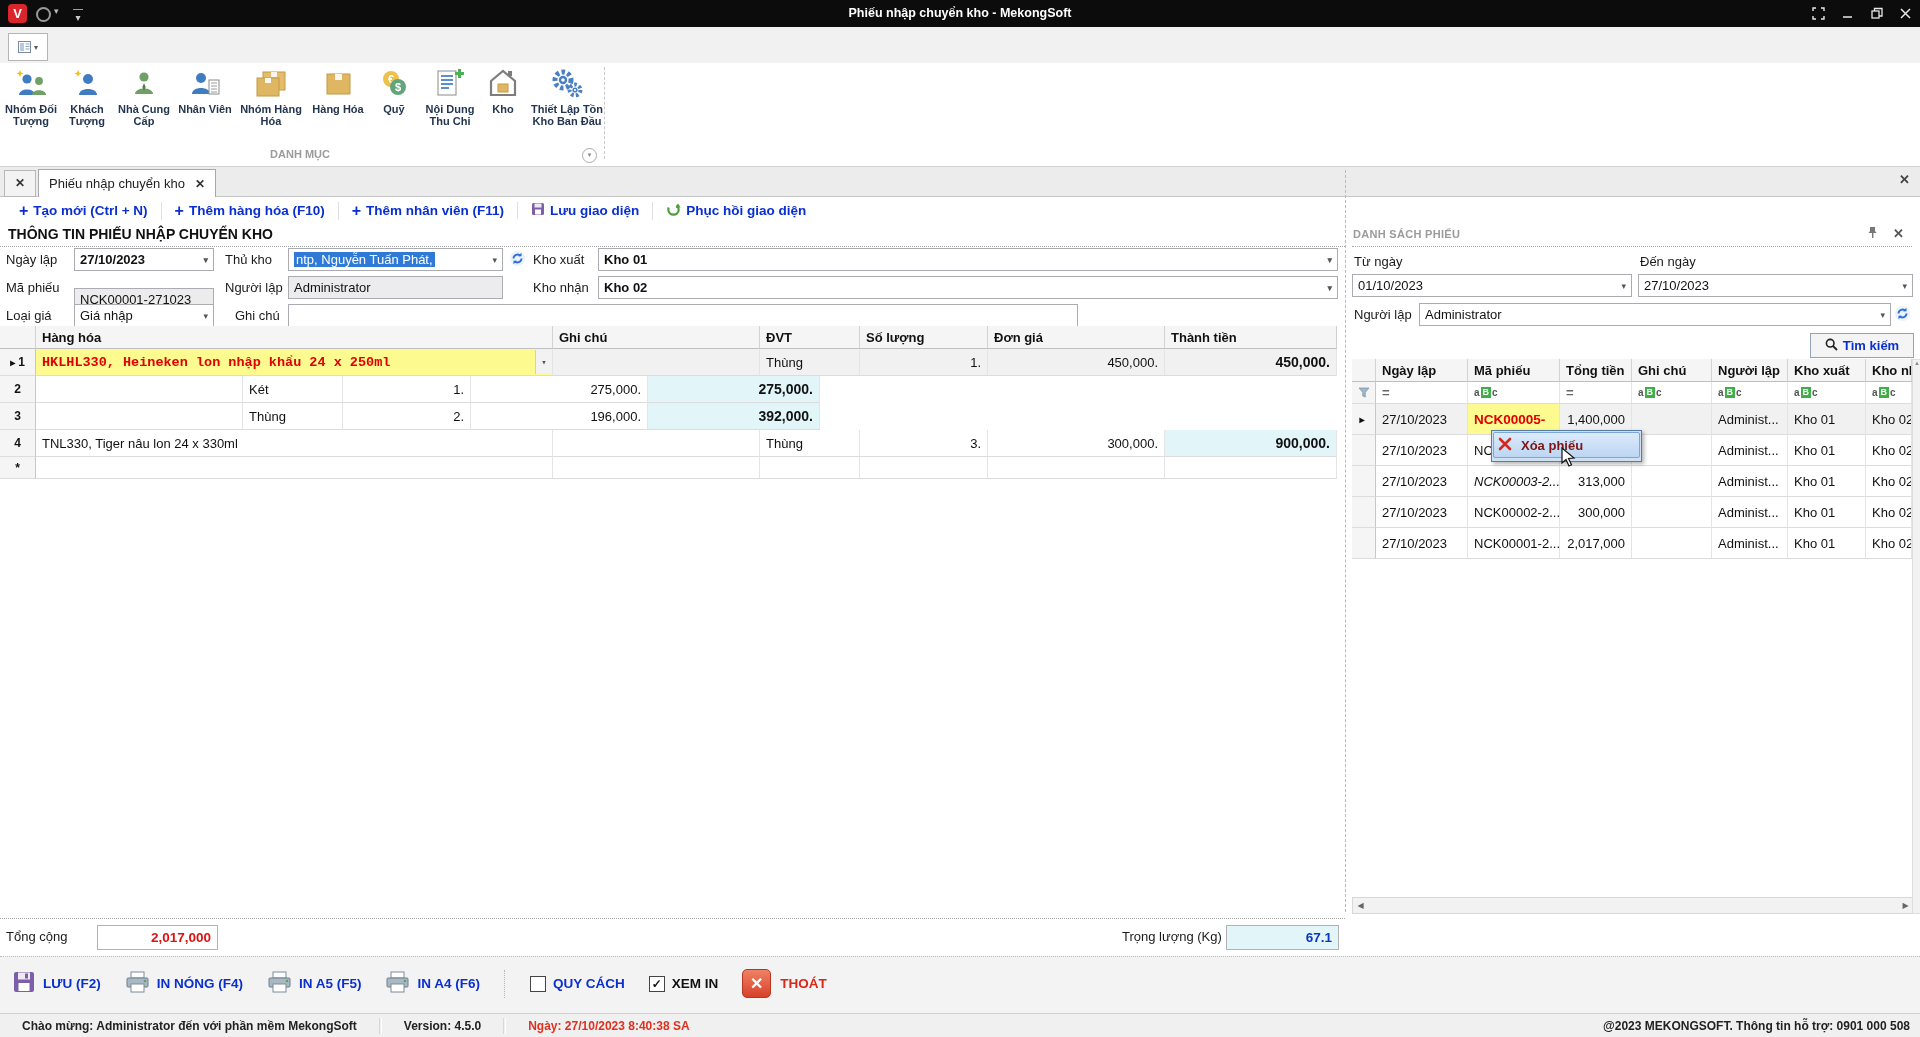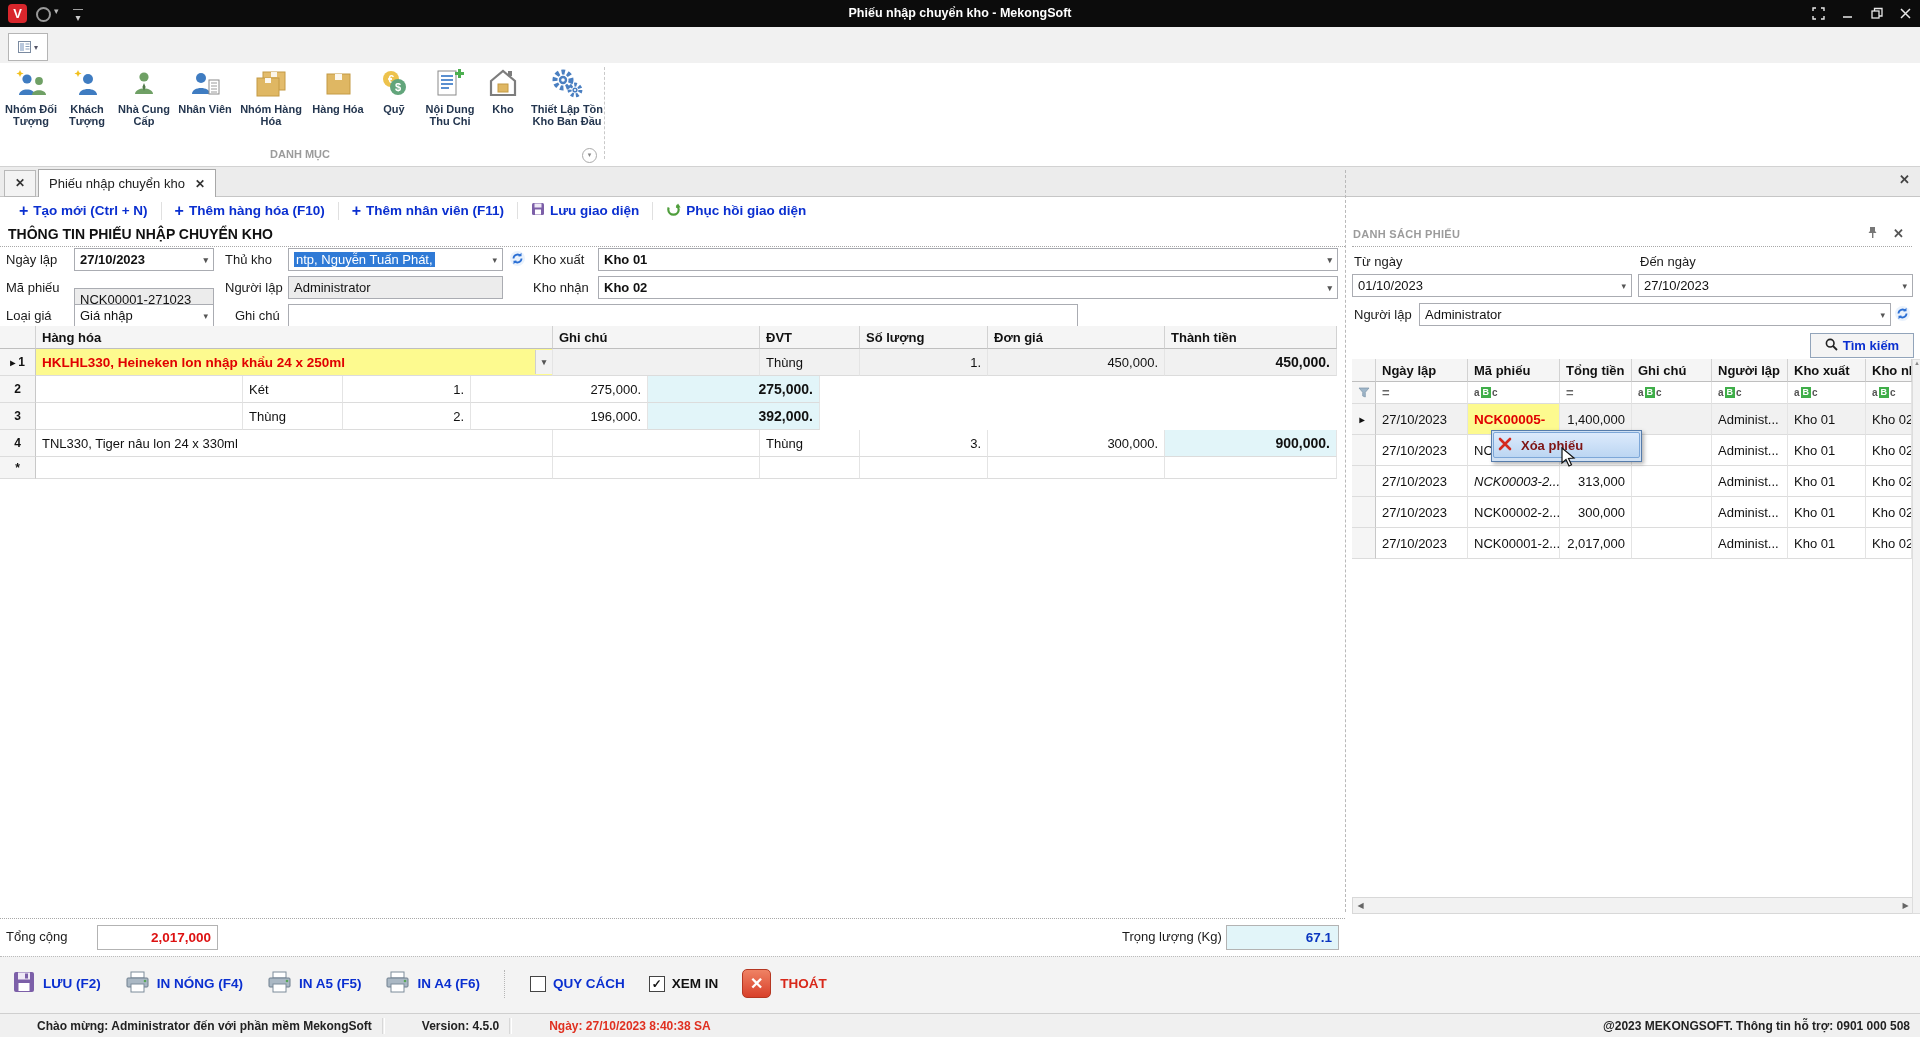--- a/index.html
+++ b/index.html
@@ -88,21 +88,21 @@
   .bb-btn{display:flex;align-items:center;gap:7px;color:#0a2fd0;font-weight:bold;font-size:13.5px;}
   .bb-vsep{width:1px;height:28px;border-left:1px dotted #b5b5b5;}
   .cb{width:14px;height:14px;border:1px solid #444;background:#fff;display:inline-flex;align-items:center;
       justify-content:center;font-size:12px;color:#111;font-weight:bold;}
   .exit-ic{width:27px;height:27px;border-radius:5px;background:linear-gradient(#ef8264,#d8402a);color:#fff;
            display:flex;align-items:center;justify-content:center;font-weight:bold;font-size:16px;
            border:1px solid #b53722;}
   
   .statusbar{position:absolute;left:0;top:1013px;width:1920px;height:24px;background:#f0f0f0;border-top:1px solid #cfcfcf;
              display:flex;align-items:center;font-size:12px;font-weight:bold;color:#222;}
-  .sb-item{padding:0 10px;margin-left:27px;}
+  .sb-item{padding:0 22px;}
   .sb-sep{width:1px;height:16px;border-left:1px solid #d8d8d8;border-right:1px solid #fff;}
   .sb-date{color:#e03020;}
   .sb-right{margin-left:auto;padding-right:10px;}
   
   .splitter{position:absolute;left:1345px;top:170px;height:742px;border-left:1px dashed #b9b9b9;}
   .panel-title{position:absolute;left:1353px;top:228px;font-size:11px;font-weight:bold;color:#9b9b9b;letter-spacing:.3px;}
   .panel-x{position:absolute;top:226px;font-weight:bold;font-size:13px;color:#555;}
   .plabel{position:absolute;font-size:13px;color:#1a1a1a;}
   .search-btn{position:absolute;left:1810px;top:333px;width:102px;height:23px;border:1px solid #92a4ba;background:#f4f4f4;
               display:flex;align-items:center;justify-content:center;gap:5px;color:#0a2fd0;font-weight:bold;font-size:13px;}
@@ -386,21 +386,21 @@
         <div class="g-cell" style="width: 100px; flex: 0 0 100px;">ĐVT</div>
         <div class="g-cell" style="width: 128px; flex: 0 0 128px;">Số lượng</div>
         <div class="g-cell" style="width: 177px; flex: 0 0 177px;">Đơn giá</div>
         <div class="g-cell" style="width: 172px; flex: 0 0 172px;">Thành tiền</div>
       </div>
       <div class="g-row selrow" style="height: 27px;">
         <div class="g-cell c-ind" style="width: 36px; flex: 0 0 36px;">
           <span class="selarrow">▸</span>
           <span>1</span>
         </div>
-        <div class="g-cell hl" style="width: 517px; flex: 0 0 517px;">HKLHL330, Heineken lon nhập khẩu 24 x 250ml<span class="cell-drop">▾</span></div>
+        <div class="g-cell hl" style="width: 517px; flex: 0 0 517px; font-family: Liberation Mono, monospace;">HKLHL330, Heineken lon nhập khẩu 24 x 250ml<span class="cell-drop">▾</span></div>
         <div class="g-cell" style="width: 207px; flex: 0 0 207px;"></div>
         <div class="g-cell" style="width: 100px; flex: 0 0 100px;">Thùng</div>
         <div class="g-cell num" style="width: 128px; flex: 0 0 128px;">1.</div>
         <div class="g-cell num" style="width: 177px; flex: 0 0 177px;">450,000.</div>
         <div class="g-cell num" style="width: 172px; flex: 0 0 172px; font-weight: bold; font-size: 14px;">450,000.</div>
       </div>
       <div class="g-row" style="height: 27px;">
         <div class="g-cell c-ind" style="width: 36px; flex: 0 0 36px;">
           <span>2</span>
         </div>

